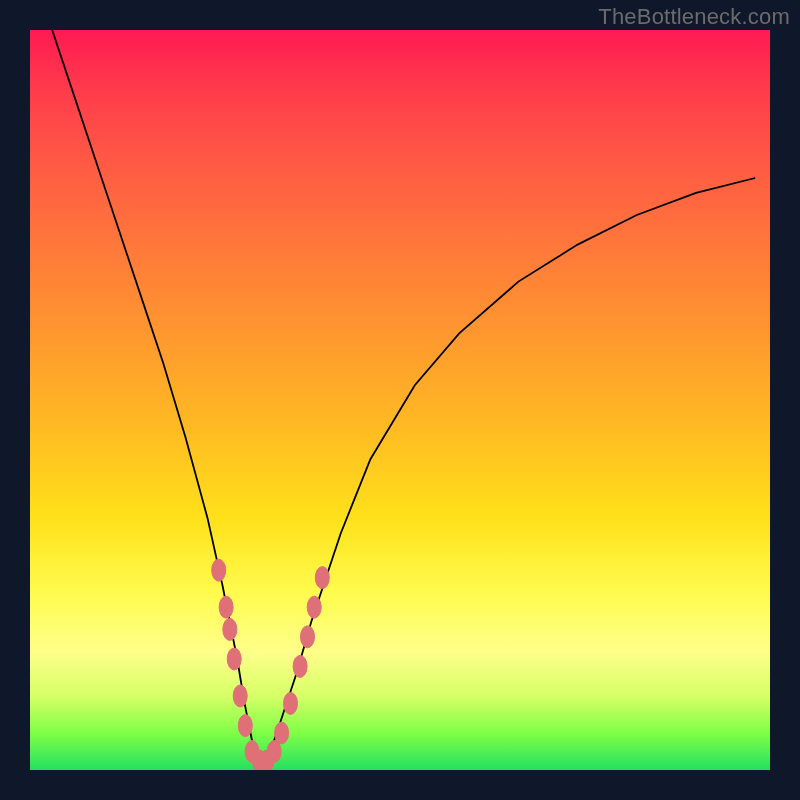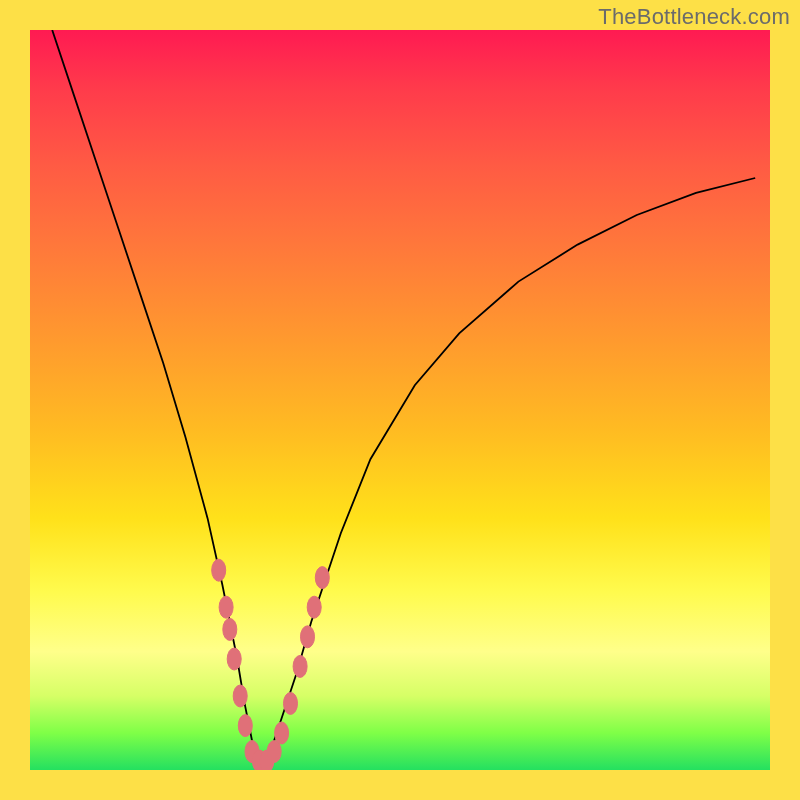--- a/index.html
+++ b/index.html
@@ -7,21 +7,21 @@
     padding: 0;
     width: 800px;
     height: 800px;
     overflow: hidden;
     background: #000;
     font-family: Arial, Helvetica, sans-serif;
   }
   .frame {
     position: absolute;
     inset: 0;
-    background: #fde047;
+    background: #0f172a;
   }
   .plot-area {
     position: absolute;
     left: 30px;
     top: 30px;
     width: 740px;
     height: 740px;
     overflow: hidden;
     
     background: linear-gradient(

